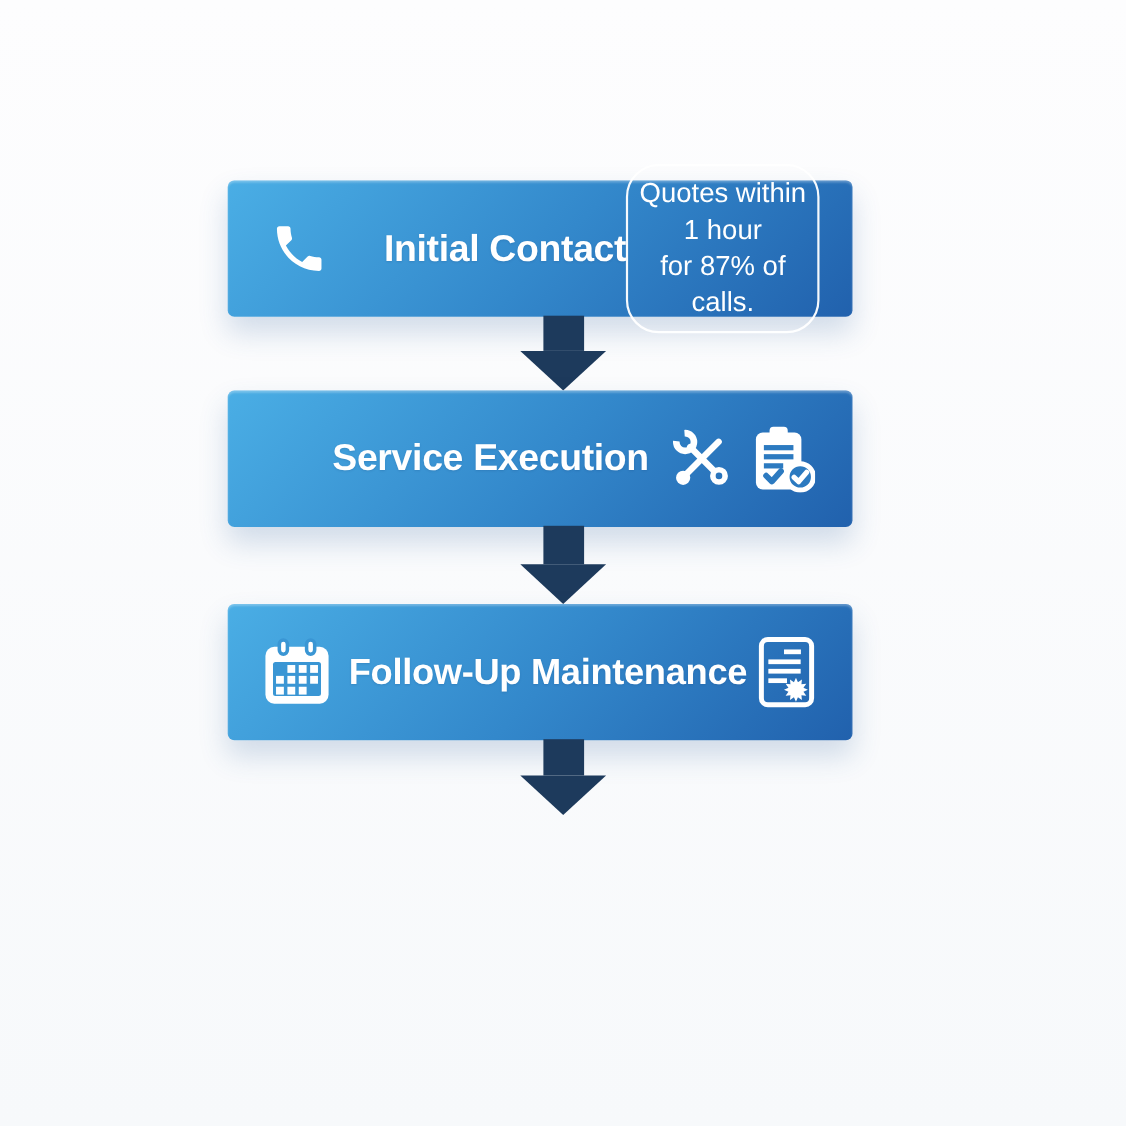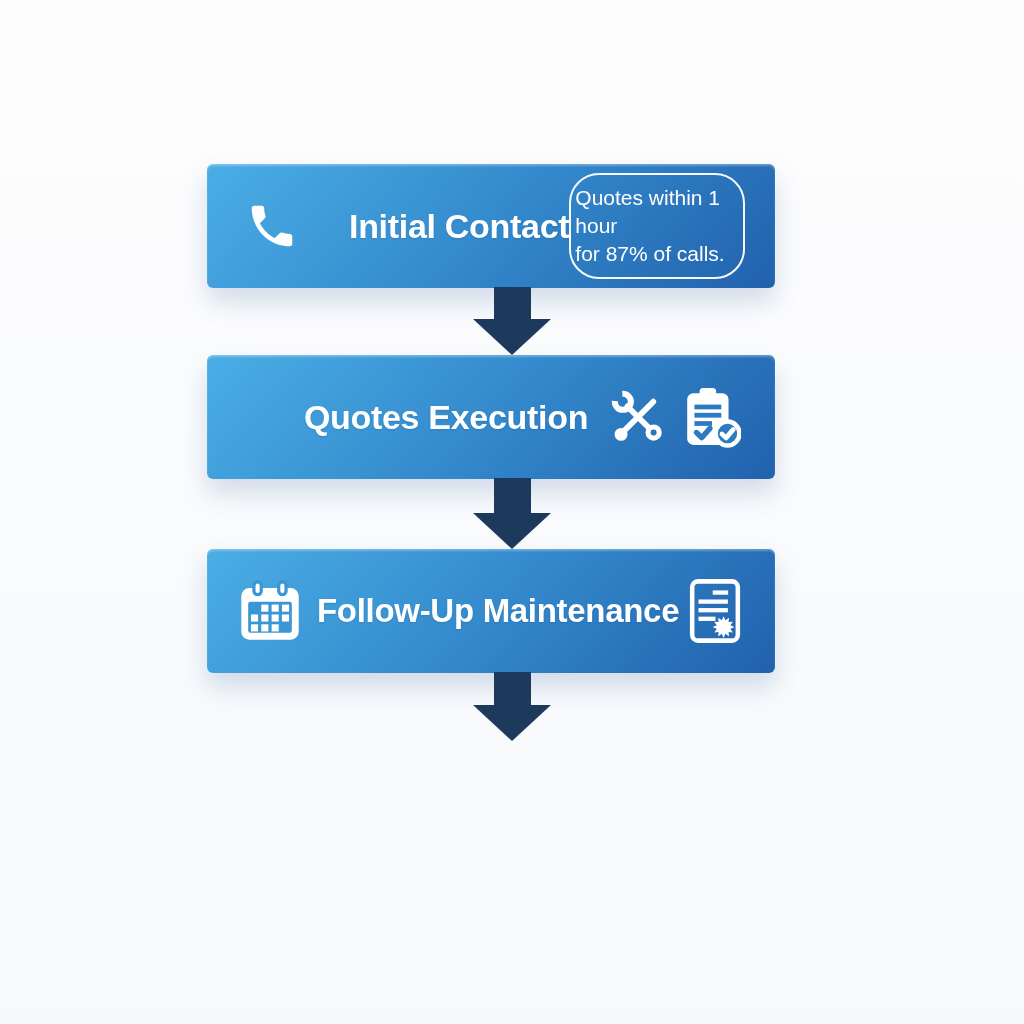--- a/index.html
+++ b/index.html
@@ -42,22 +42,22 @@
   #title-2 { left: 80px; right: 170px; font-size: 34px; }
   #title-3 { left: 110px; right: 110px; }
   #title-4 { left: 100px; right: 150px; }
 
   .badge {
     margin-left: auto; margin-right: 30px;
     width: 214px;
     border: 2.5px solid rgba(255,255,255,0.96);
     border-radius: 30px;
     padding: 9px 4px;
-    text-align: left;
-    font-size: 21px;
+    text-align: center;
+    font-size: 25px;
     font-weight: 500;
     line-height: 1.32;
   }
 
   .icon-left-1 { margin-left: 38px; display: flex; }
   .icons-right {
     position: absolute; right: 34px; top: 50%; transform: translateY(-50%);
     display: flex; align-items: center; gap: 16px;
   }
   .icon-abs-left {
@@ -97,21 +97,21 @@
       <span>for 87% of calls.</span>
     </span>
   </div>
 
   <div class="flow-arrow" id="arrow-1">
     <div class="stem"></div>
       <div class="head"></div>
   </div>
 
   <div class="step-box" id="box-2">
-    <span class="abs-title step-title" id="title-2">Quotes Execution</span>
+    <span class="abs-title step-title" id="title-2">Service Execution</span>
     <span class="icons-right">
       <svg width="58" height="58" viewBox="0 0 26 26" aria-hidden="true">
 
         <rect x="11.7" y="2" width="2.6" height="22" rx="1.3" fill="#ffffff" transform="rotate(45 13 13)"></rect>
         <circle cx="5.4" cy="20.8" r="2.9" fill="#ffffff"></circle>
 
         <rect x="11.7" y="5" width="2.6" height="16" rx="1.3" fill="#ffffff" transform="rotate(-45 13 13)"></rect>
 
         <circle cx="6.2" cy="6.2" r="3.6" fill="none" stroke="#ffffff" stroke-width="2.7" stroke-dasharray="11.6 5 6.1"></circle>
 

